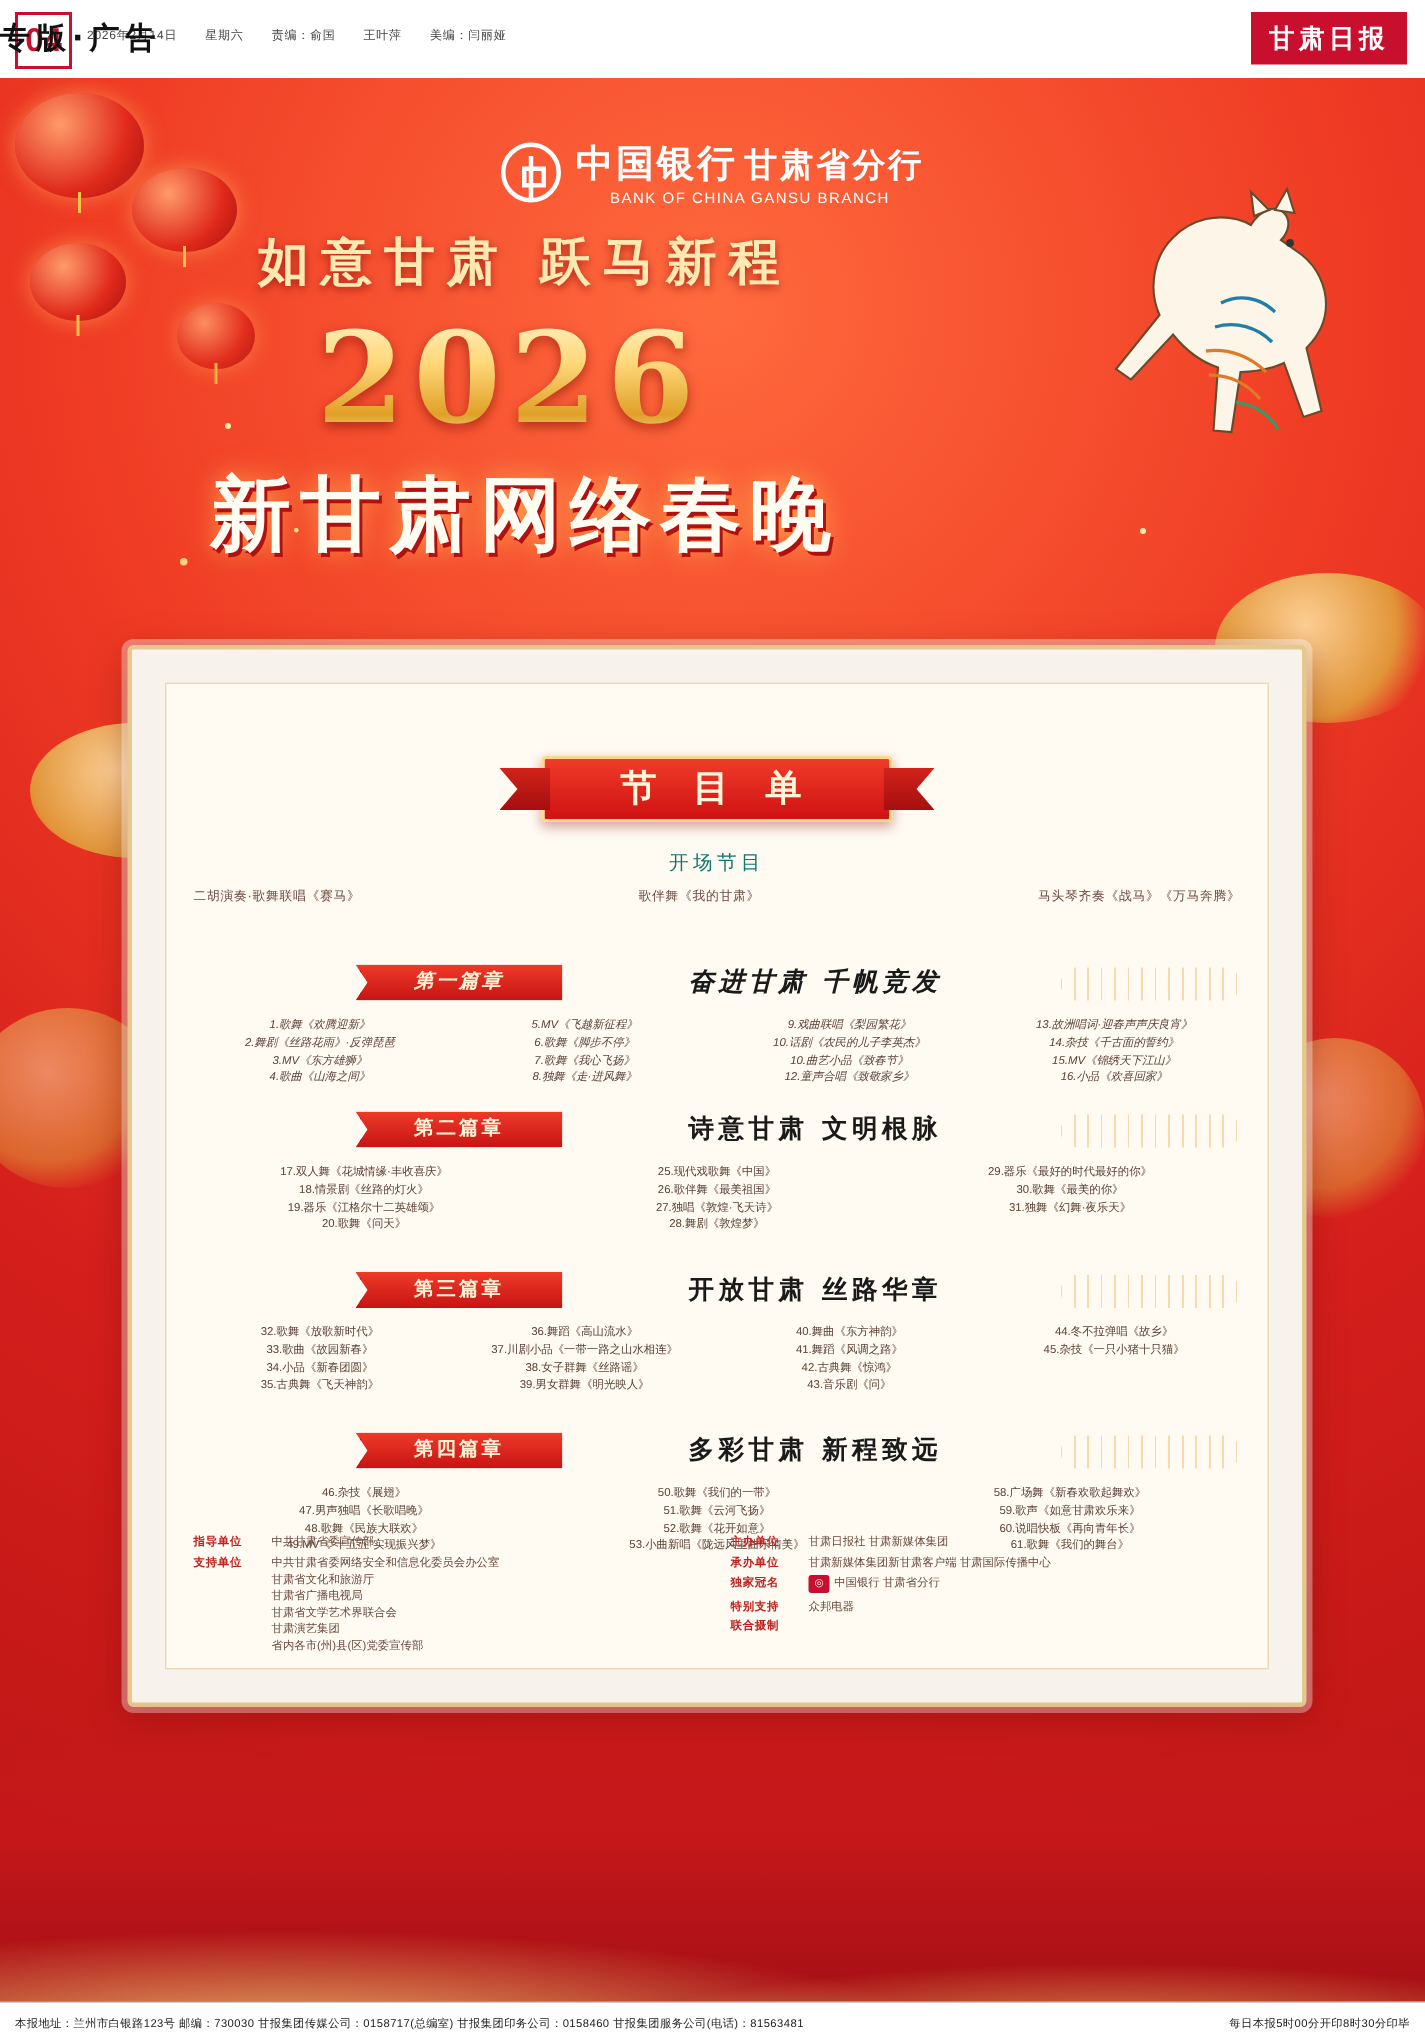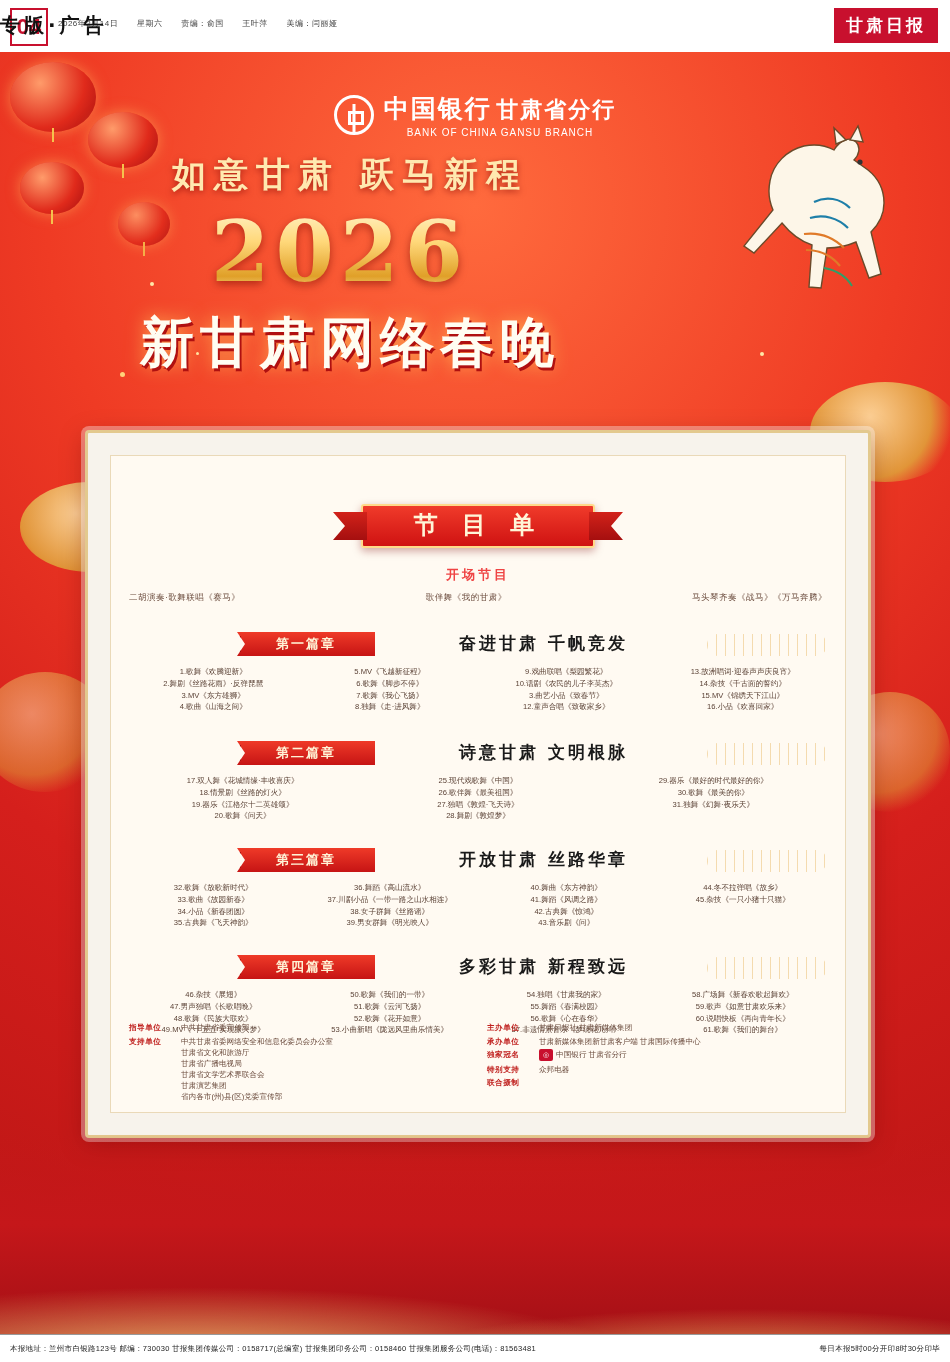--- a/index.html
+++ b/index.html
@@ -135,21 +135,21 @@
   }
   .ribbon:before,.ribbon:after{
     content:"";position:absolute;top:6px;width:34px;height:28px;
     background:linear-gradient(180deg,#d2221a,#a50f0f);z-index:-1;
   }
   .ribbon:before{left:-30px;clip-path:polygon(0 0,100% 0,100% 100%,0 100%,12px 50%);}
   .ribbon:after{right:-30px;clip-path:polygon(0 0,100% 0,calc(100% - 12px) 50%,100% 100%,0 100%);}
 
   .open-title{
     position:absolute;left:0;top:110px;width:100%;text-align:center;
-    font-size:13px;font-weight:bold;color:#ef4444;letter-spacing:3px;
+    font-size:13px;font-weight:normal;color:#0f766e;letter-spacing:3px;
   }
   .open-row{
     position:absolute;left:18px;top:136px;right:18px;
     display:flex;justify-content:space-between;
     font-size:8.5px;color:#6a4a3c;letter-spacing:.5px;
   }
 
   .chapter{position:absolute;left:18px;right:18px;}
   .chapter-head{position:relative;height:28px;}
   .chap-badge{
@@ -293,21 +293,21 @@
 
       <div class="ribbon">节 目 单</div>
 
       <div class="open-title">开场节目</div>
       <div class="open-row">
         <div>二胡演奏·歌舞联唱《赛马》</div>
         <div>歌伴舞《我的甘肃》</div>
         <div>马头琴齐奏《战马》《万马奔腾》</div>
       </div>
 
-      <div class="chapter" style="top:176px;">
+      <div class="chapter" style="top:187px;font-style:italic;">
         <div class="chapter-head">
           <div class="chap-badge">第一篇章</div>
           <div class="chap-title">奋进甘肃 千帆竞发</div>
           <div class="chap-orn"></div>
         </div>
         <div class="cols">
           <div class="col">
             <div>1.歌舞《欢腾迎新》</div>
             <div>2.舞剧《丝路花雨》·反弹琵琶</div>
             <div>3.MV《东方雄狮》</div>
@@ -315,21 +315,21 @@
           </div>
           <div class="col">
             <div>5.MV《飞越新征程》</div>
             <div>6.歌舞《脚步不停》</div>
             <div>7.歌舞《我心飞扬》</div>
             <div>8.独舞《走·进风舞》</div>
           </div>
           <div class="col">
             <div>9.戏曲联唱《梨园繁花》</div>
             <div>10.话剧《农民的儿子李英杰》</div>
-            <div>3.曲艺小品《致春节》</div>
+            <div>10.曲艺小品《致春节》</div>
             <div>12.童声合唱《致敬家乡》</div>
           </div>
           <div class="col">
             <div>13.故洲唱词·迎春声声庆良宵》</div>
             <div>14.杂技《千古面的誓约》</div>
             <div>15.MV《锦绣天下江山》</div>
             <div>16.小品《欢喜回家》</div>
           </div>
         </div>
       </div>
@@ -404,26 +404,20 @@
             <div>46.杂技《展翅》</div>
             <div>47.男声独唱《长歌唱晚》</div>
             <div>48.歌舞《民族大联欢》</div>
             <div>49.MV《"十五五"实现振兴梦》</div>
           </div>
           <div class="col">
             <div>50.歌舞《我们的一带》</div>
             <div>51.歌舞《云河飞扬》</div>
             <div>52.歌舞《花开如意》</div>
             <div>53.小曲新唱《陇远风里曲乐情美》</div>
-          </div>
-          <div class="col">
-            <div>54.独唱《甘肃我的家》</div>
-            <div>55.舞蹈《春满校园》</div>
-            <div>56.歌舞《心在春华》</div>
-            <div>57.非遗情景音乐《梦绕花儿川》</div>
           </div>
           <div class="col">
             <div>58.广场舞《新春欢歌起舞欢》</div>
             <div>59.歌声《如意甘肃欢乐来》</div>
             <div>60.说唱快板《再向青年长》</div>
             <div>61.歌舞《我们的舞台》</div>
           </div>
         </div>
       </div>
 

